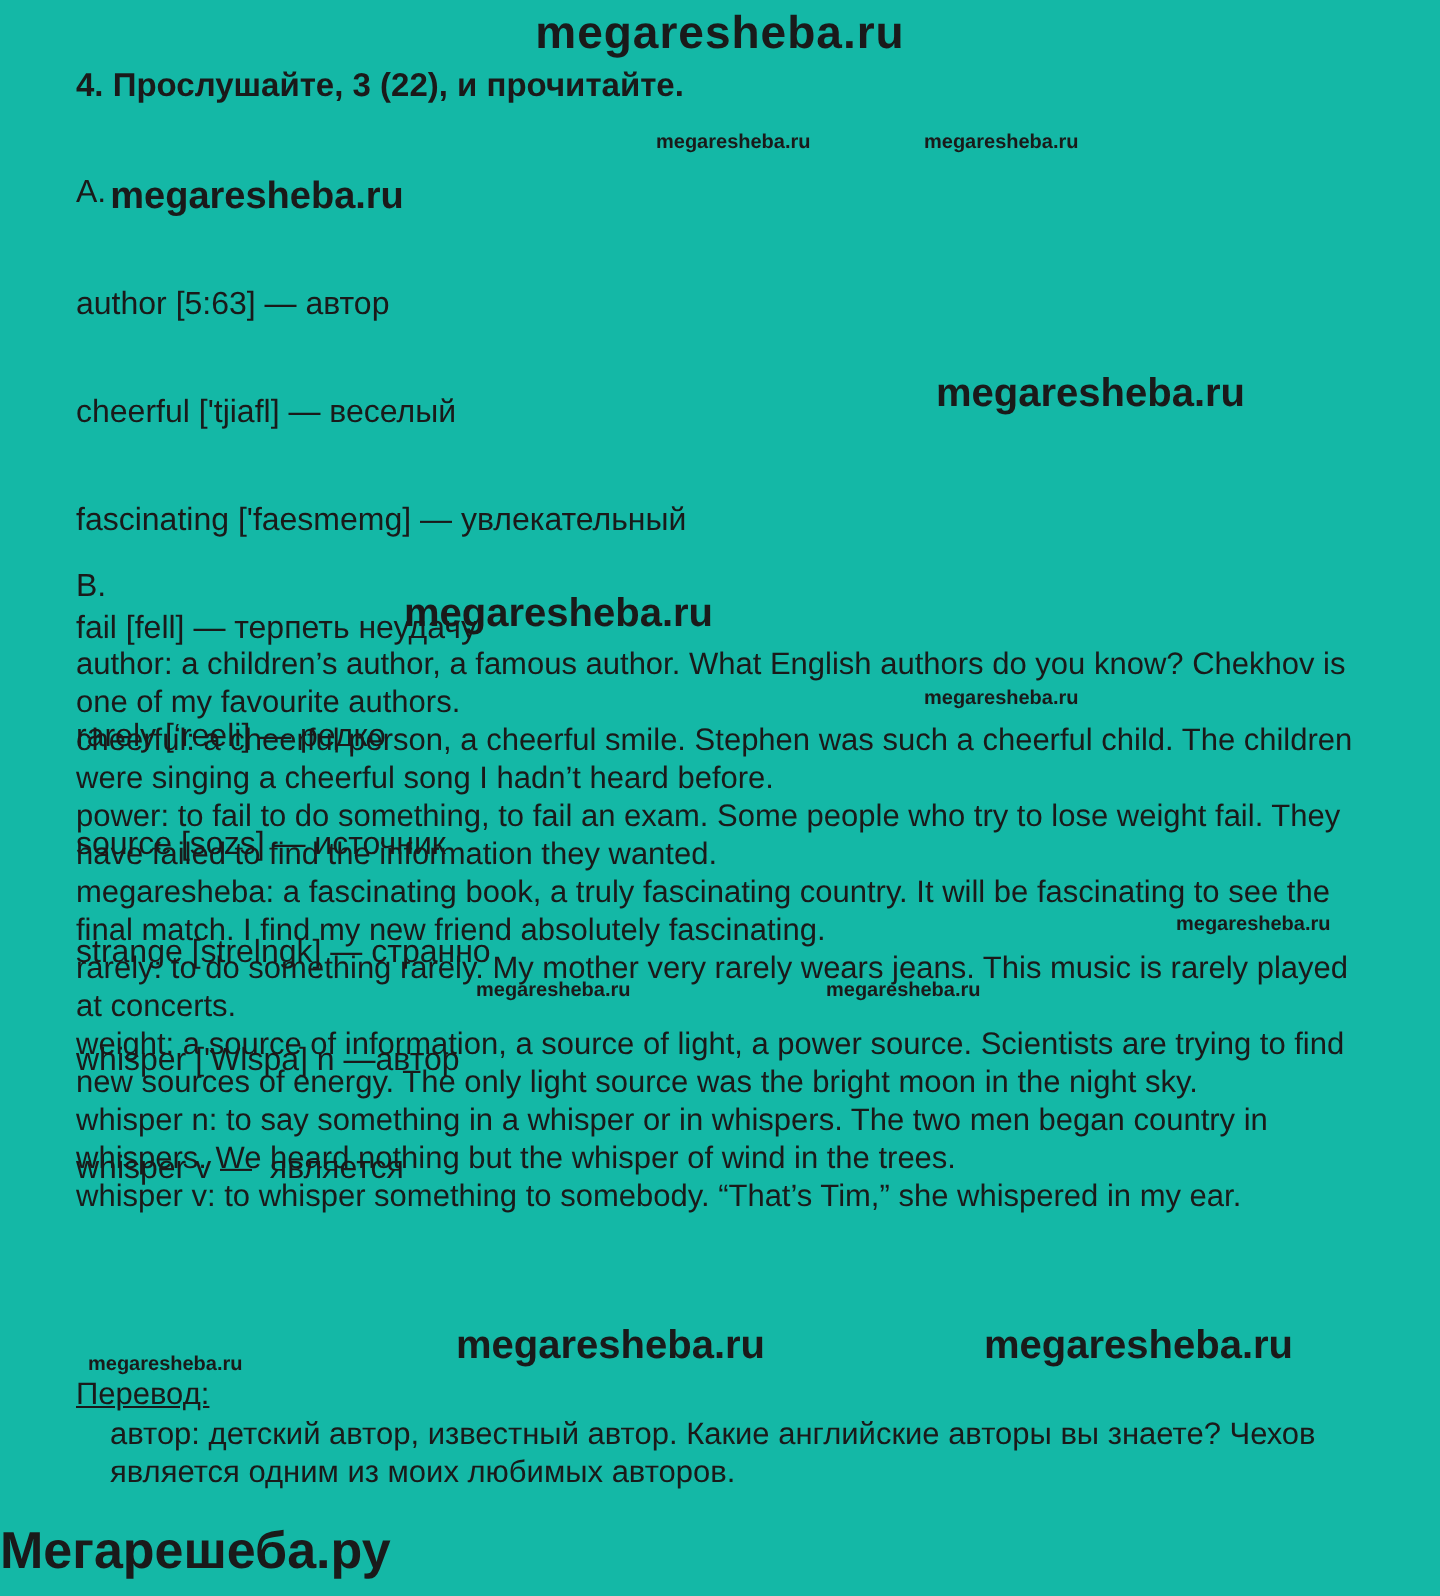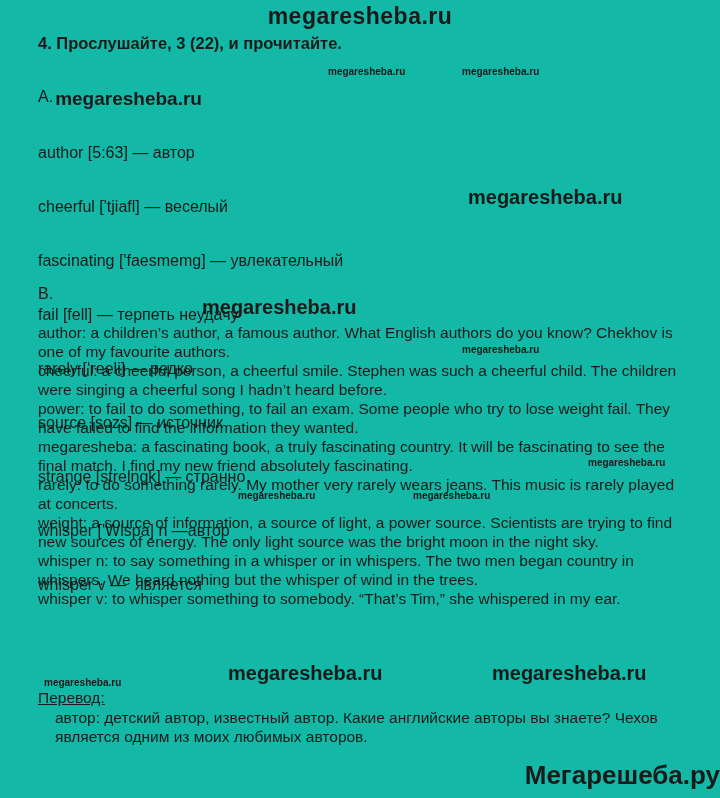--- a/index.html
+++ b/index.html
@@ -47,21 +47,21 @@
     position:absolute; top:689px; left:38px;
     font-size:15.5px; font-weight:normal; text-decoration:underline;
   }
   .trans-block {
     position:absolute; top:708px; left:38px; width:650px;
     font-size:15.5px; line-height:19px;margin-left:17px;
   }
 
   .bottom-title {
     position:absolute; top:760px; left:0; width:100%;
-    text-align:right; font-size:26px; font-weight:bold;
+    text-align:left; font-size:26px; font-weight:bold;
   }
 </style>
 </head>
 <body>
 
 <div class="page">
 
   <div class="wm-top">megaresheba.ru</div>
 
   <div class="heading">4. Прослушайте, 3 (22), и прочитайте.</div>

